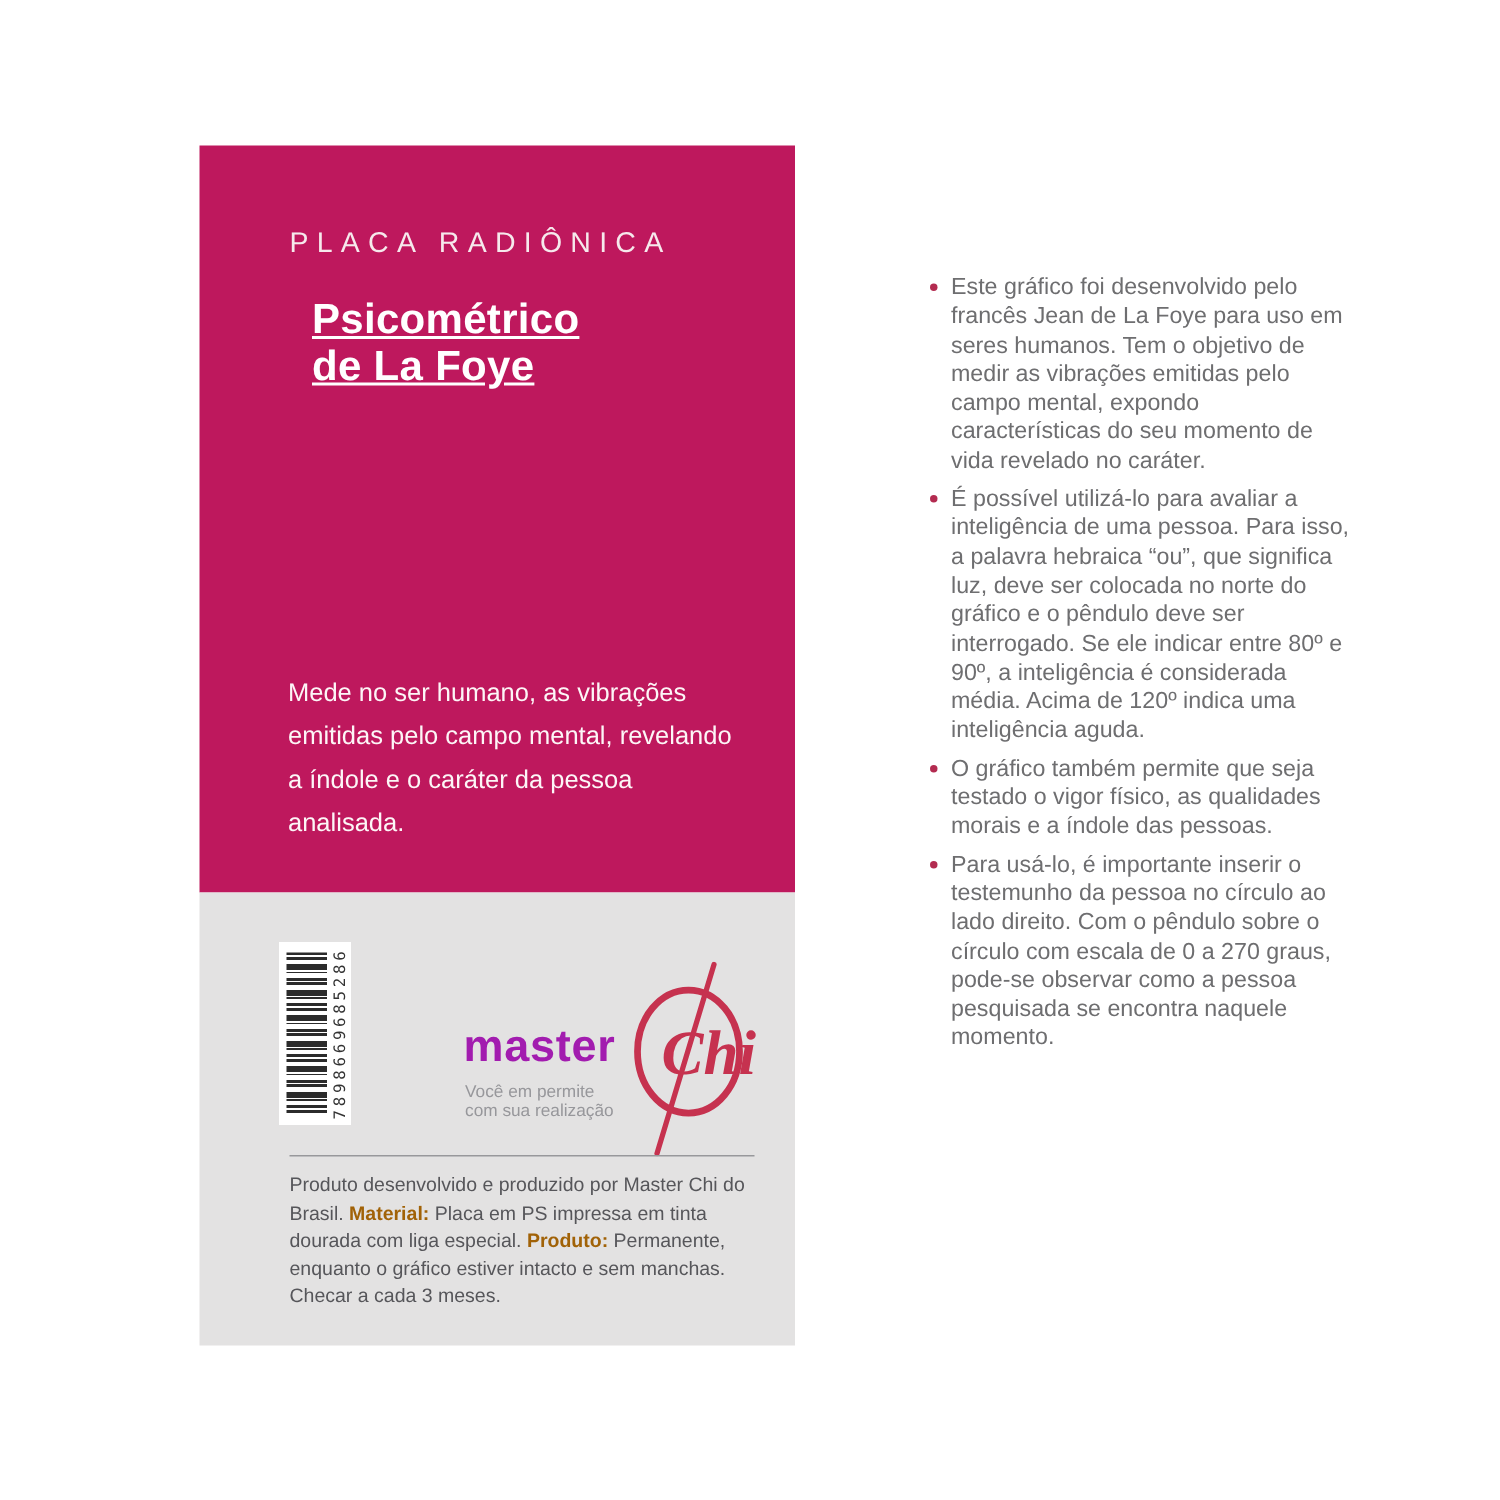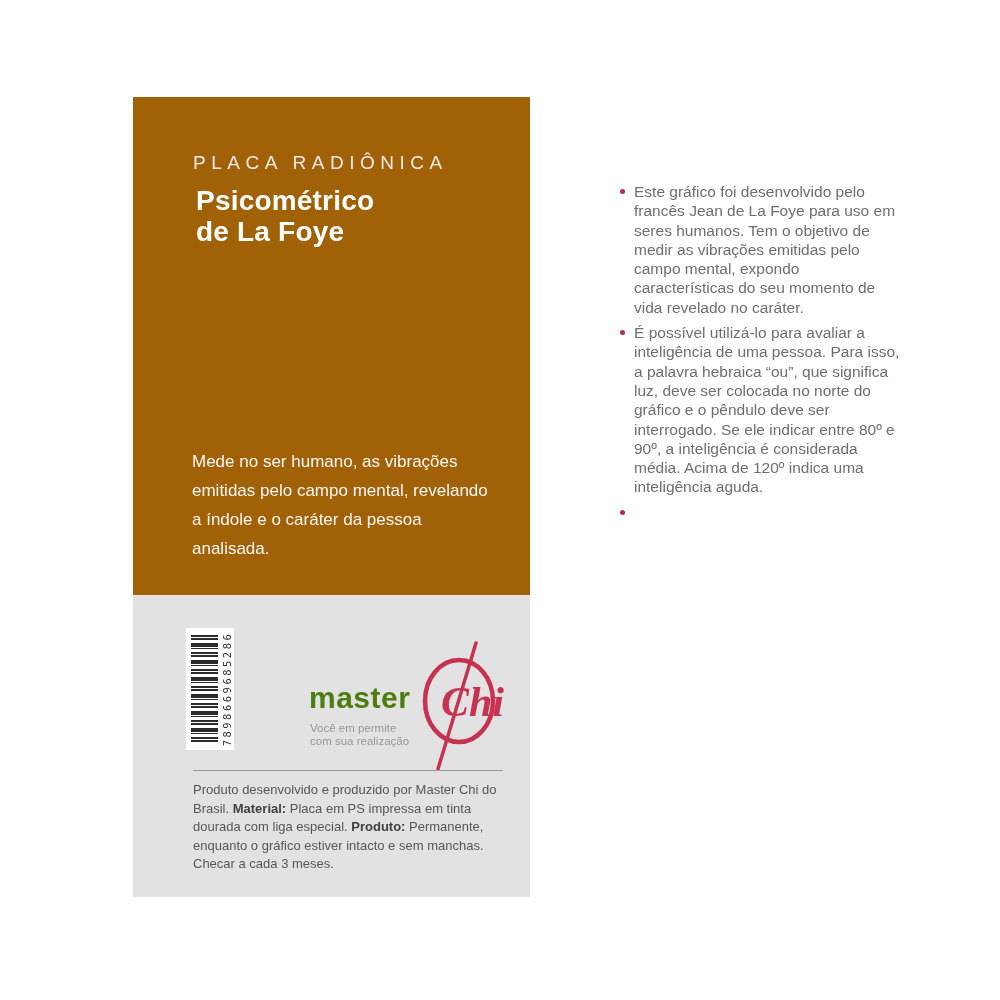--- a/index.html
+++ b/index.html
@@ -4,30 +4,30 @@
 <style>
   html,body{margin:0;padding:0;}
   body{
     width:1000px;height:1000px;position:relative;background:#ffffff;
     font-family:"Liberation Sans","DejaVu Sans",sans-serif;
     overflow:hidden;
   }
   
   .card-red{
     position:absolute;left:133px;top:97px;width:397px;height:498px;
-    background:#a16207;color:#ffffff;
+    background:#be185d;color:#ffffff;
   }
   .kicker{
     position:absolute;left:60px;top:55px;
     font-size:19px;letter-spacing:5.5px;font-weight:normal;color:#f6e9ec;
   }
   .title{
-    position:absolute;left:59px;top:84px;margin:4px;
+    position:absolute;left:59px;top:84px;margin:16px;
     font-size:28px;line-height:31px;font-weight:bold;color:#ffffff;
-    white-space:pre-line;letter-spacing:0.2px;
+    white-space:pre-line;letter-spacing:0.2px;text-decoration:underline;
   }
   .desc{
     position:absolute;left:59px;top:350px;margin:0;width:300px;
     font-size:17px;line-height:29px;color:#fdf6f7;
   }
   
   .card-gray{
     position:absolute;left:133px;top:595px;width:397px;height:302px;
     background:#E3E2E2;
   }
@@ -43,41 +43,41 @@
       #2b2b2b 13px 14px,#ffffff 14px 17px);
   }
   .barcode-digits{
     position:absolute;left:-17px;top:55px;width:116px;height:12px;
     transform:rotate(-90deg);
     font-family:"DejaVu Sans Mono","Liberation Mono",monospace;
     font-size:10.5px;letter-spacing:2.5px;color:#333;text-align:center;
   }
   .brand{
     position:absolute;left:176px;top:86px;
-    font-size:30px;font-weight:bold;color:#4d7c0f;letter-spacing:0.5px;
+    font-size:30px;font-weight:bold;color:#a21caf;letter-spacing:0.5px;
   }
   .tagline{
     position:absolute;left:177px;top:127px;
     font-size:11.5px;line-height:13px;color:#97979B;
   }
   .chi-logo{position:absolute;left:282px;top:46px;}
   .chi-logo ellipse{fill:none;stroke:#C6324F;stroke-width:4.5px;}
   .chi-logo line{stroke:#C6324F;stroke-width:3.5px;stroke-linecap:round;}
   .chi-logo text{
     fill:#C6324F;font-family:"Liberation Serif","DejaVu Serif",serif;
     font-style:italic;font-weight:bold;font-size:42px;
   }
   .sep{
     position:absolute;left:60px;top:175px;width:310px;height:1px;background:#98989B;
   }
   .footer-info{
     position:absolute;left:60px;top:186px;margin:0;width:326px;
     font-size:13px;line-height:18.5px;color:#56565A;
   }
-  .footer-info b{color:#404040;}
+  .footer-info b{color:#a16207;}
   
   .info-col{
     position:absolute;left:620px;top:182px;width:280px;
     font-size:15.5px;line-height:19.3px;color:#6E6E70;
   }
   .bullet-item{display:flex;align-items:flex-start;}
   .bullet-dot{
     flex:0 0 auto;width:5px;height:5px;border-radius:50%;
     background:#B32B50;margin:7px 9px 0 0;
   }
@@ -120,14 +120,19 @@
   <div class="bullet-item">
     <span class="bullet-dot"></span>
     <p>Este gráfico foi desenvolvido pelo francês Jean de La Foye para uso em seres humanos. Tem o objetivo de medir as vibrações emitidas pelo campo mental, expondo características do seu momento de vida revelado no caráter.</p>
   </div>
   <div class="bullet-item">
     <span class="bullet-dot"></span>
     <p>É possível utilizá-lo para avaliar a inteligência de uma pessoa. Para isso, a palavra hebraica “ou”, que significa luz, deve ser colocada no norte do gráfico e o pêndulo deve ser interrogado. Se ele indicar entre 80º e 90º, a inteligência é considerada média. Acima de 120º indica uma inteligência aguda.</p>
   </div>
   <div class="bullet-item">
     <span class="bullet-dot"></span>
+    <p>O gráfico também permite que seja testado o vigor físico, as qualidades morais e a índole das pessoas.</p>
+  </div>
+  <div class="bullet-item">
+    <span class="bullet-dot"></span>
+    <p>Para usá-lo, é importante inserir o testemunho da pessoa no círculo ao lado direito. Com o pêndulo sobre o círculo com escala de 0 a 270 graus, pode-se observar como a pessoa pesquisada se encontra naquele momento.</p>
   </div>
 </div>
 
 </body></html>

